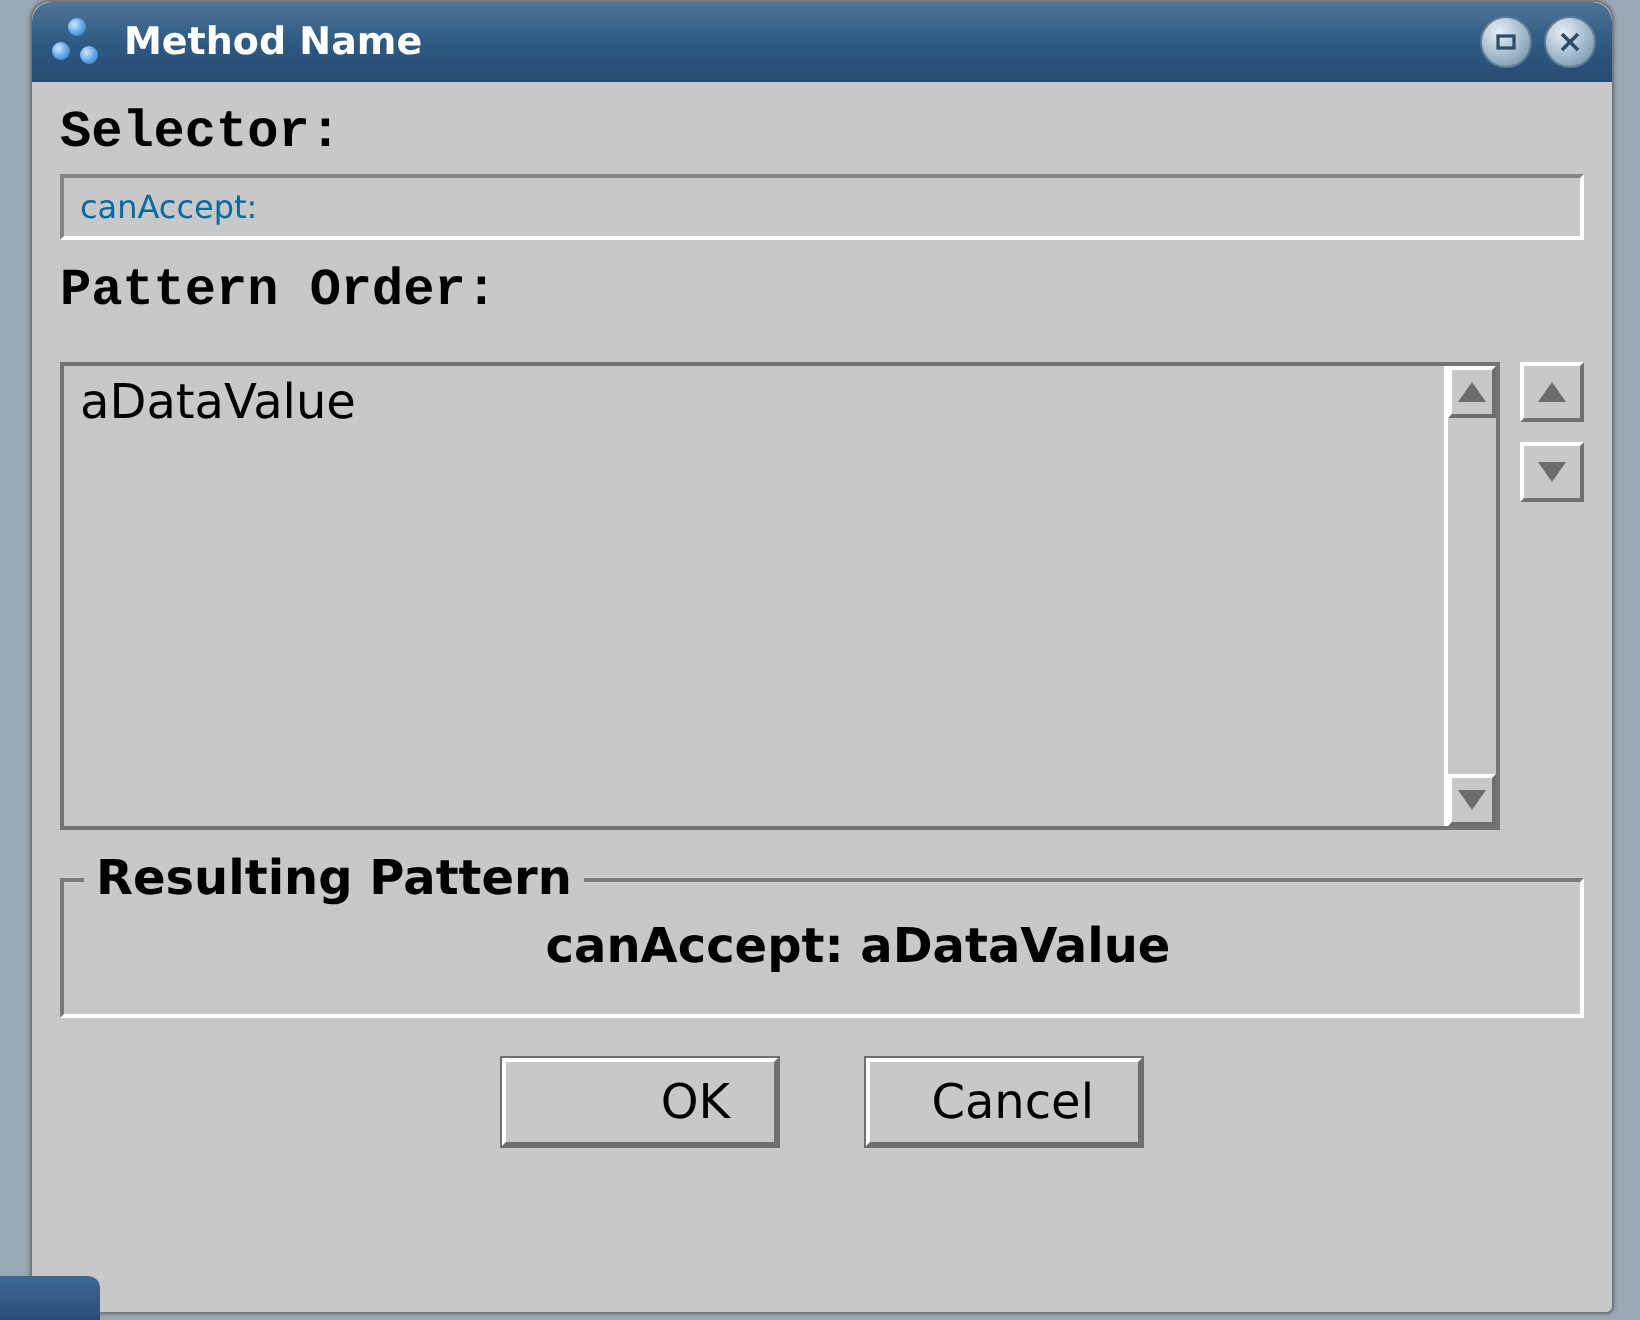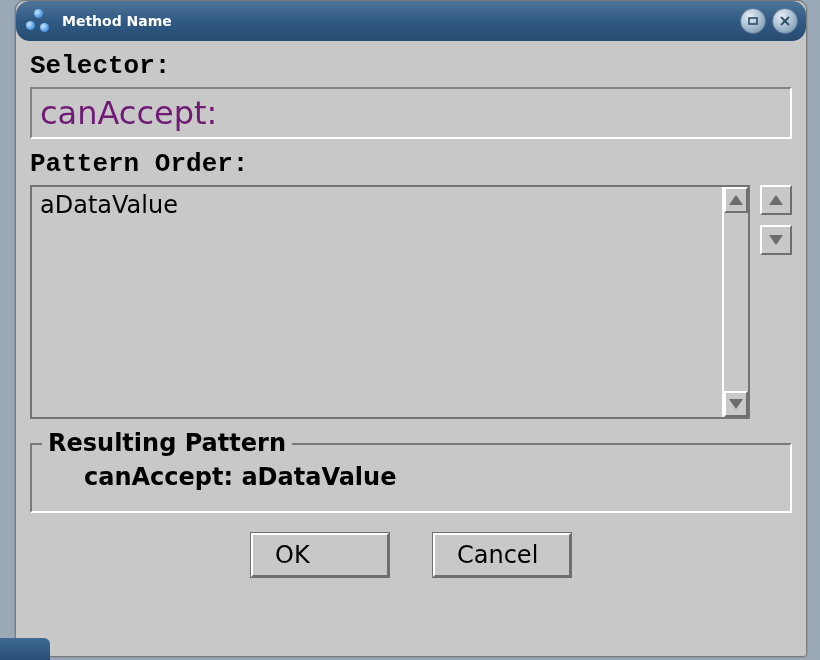--- a/index.html
+++ b/index.html
@@ -28,25 +28,24 @@
   }
 
   
   .titlebar {
     height: 40px;
     background: linear-gradient(to bottom, #4f7598 0%, #305a84 50%, #264b70 100%);
     display: flex;
     align-items: center;
     padding: 0 8px 0 10px;
     color: #fff;
-    font-size: 14px;
+    font-size: 19px;
     font-weight: bold;
     border-top-left-radius: 10px;
     border-top-right-radius: 10px;
-    border-radius: 14px;
   }
   .titlebar .spacer { flex: 1; }
   .title-icon {
     width: 24px; height: 24px;
     margin-right: 12px;
     position: relative;
   }
   .title-icon .dot {
     position: absolute;
     width: 9px; height: 9px;
@@ -95,32 +94,32 @@
     border-right: 2px solid #fff;
     border-bottom: 2px solid #fff;
     background: #c8c8c8;
     padding: 4px 6px;
   }
   .selector-input {
     width: 100%;
     border: none;
     outline: none;
     background: transparent;
-    font-size: 32px;
+    font-size: 16px;
     font-family: inherit;
-    color: #701a75;
+    color: #0369a1;
     caret-color: #000;
   }
 
   
   .arg-row {
     display: flex;
     align-items: flex-start;
     gap: 10px;
-    margin-top: 0;
+    margin-top: 15px;
   }
   .listbox {
     flex: 1;
     height: 230px;
     border: 2px solid #888;
     border-top-color: #747474;
     border-left-color: #747474;
     border-right-color: #747474;
     border-bottom-color: #747474;
     background: #c8c8c8;
@@ -176,20 +175,21 @@
   
   .fieldset {
     margin-top: 24px;
     border: 2px solid #888;
     border-top-color: #7a7a7a;
     border-left-color: #7a7a7a;
     border-right-color: #fff;
     border-bottom-color: #fff;
     padding: 18px 16px 20px 16px;
     position: relative;
+    text-align: center;
   }
   .legend {
     position: absolute;
     top: -16px;
     left: 10px;
     background: #c8c8c8;
     padding: 0 6px;
     font-size: 24px;
     font-weight: bold;
     color: #000;
@@ -212,21 +212,21 @@
     min-width: 90px;
     padding: 6px 22px;
     font-size: 24px;
     background: #c8c8c8;
     border-top: 2px solid #fff;
     border-left: 2px solid #fff;
     border-right: 2px solid #6f6f6f;
     border-bottom: 2px solid #6f6f6f;
     outline: 1px solid #6f6f6f;
     cursor: default;
-    text-align: left;
+    text-align: right;
   }
 
   
   .taskbar-fragment {
     position: absolute;
     left: 0;
     bottom: 0;
     height: 22px;
     width: 50px;
     background: linear-gradient(to bottom, #3f6894, #274e78);

